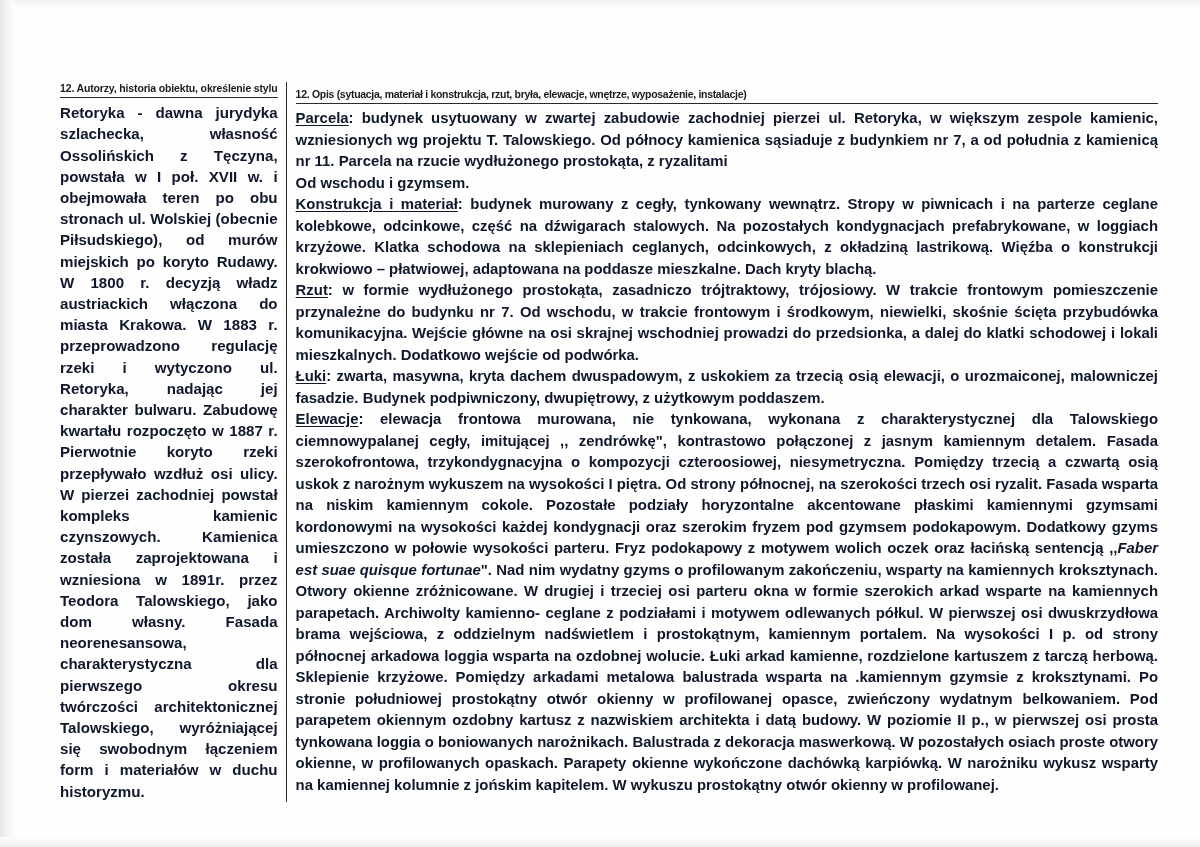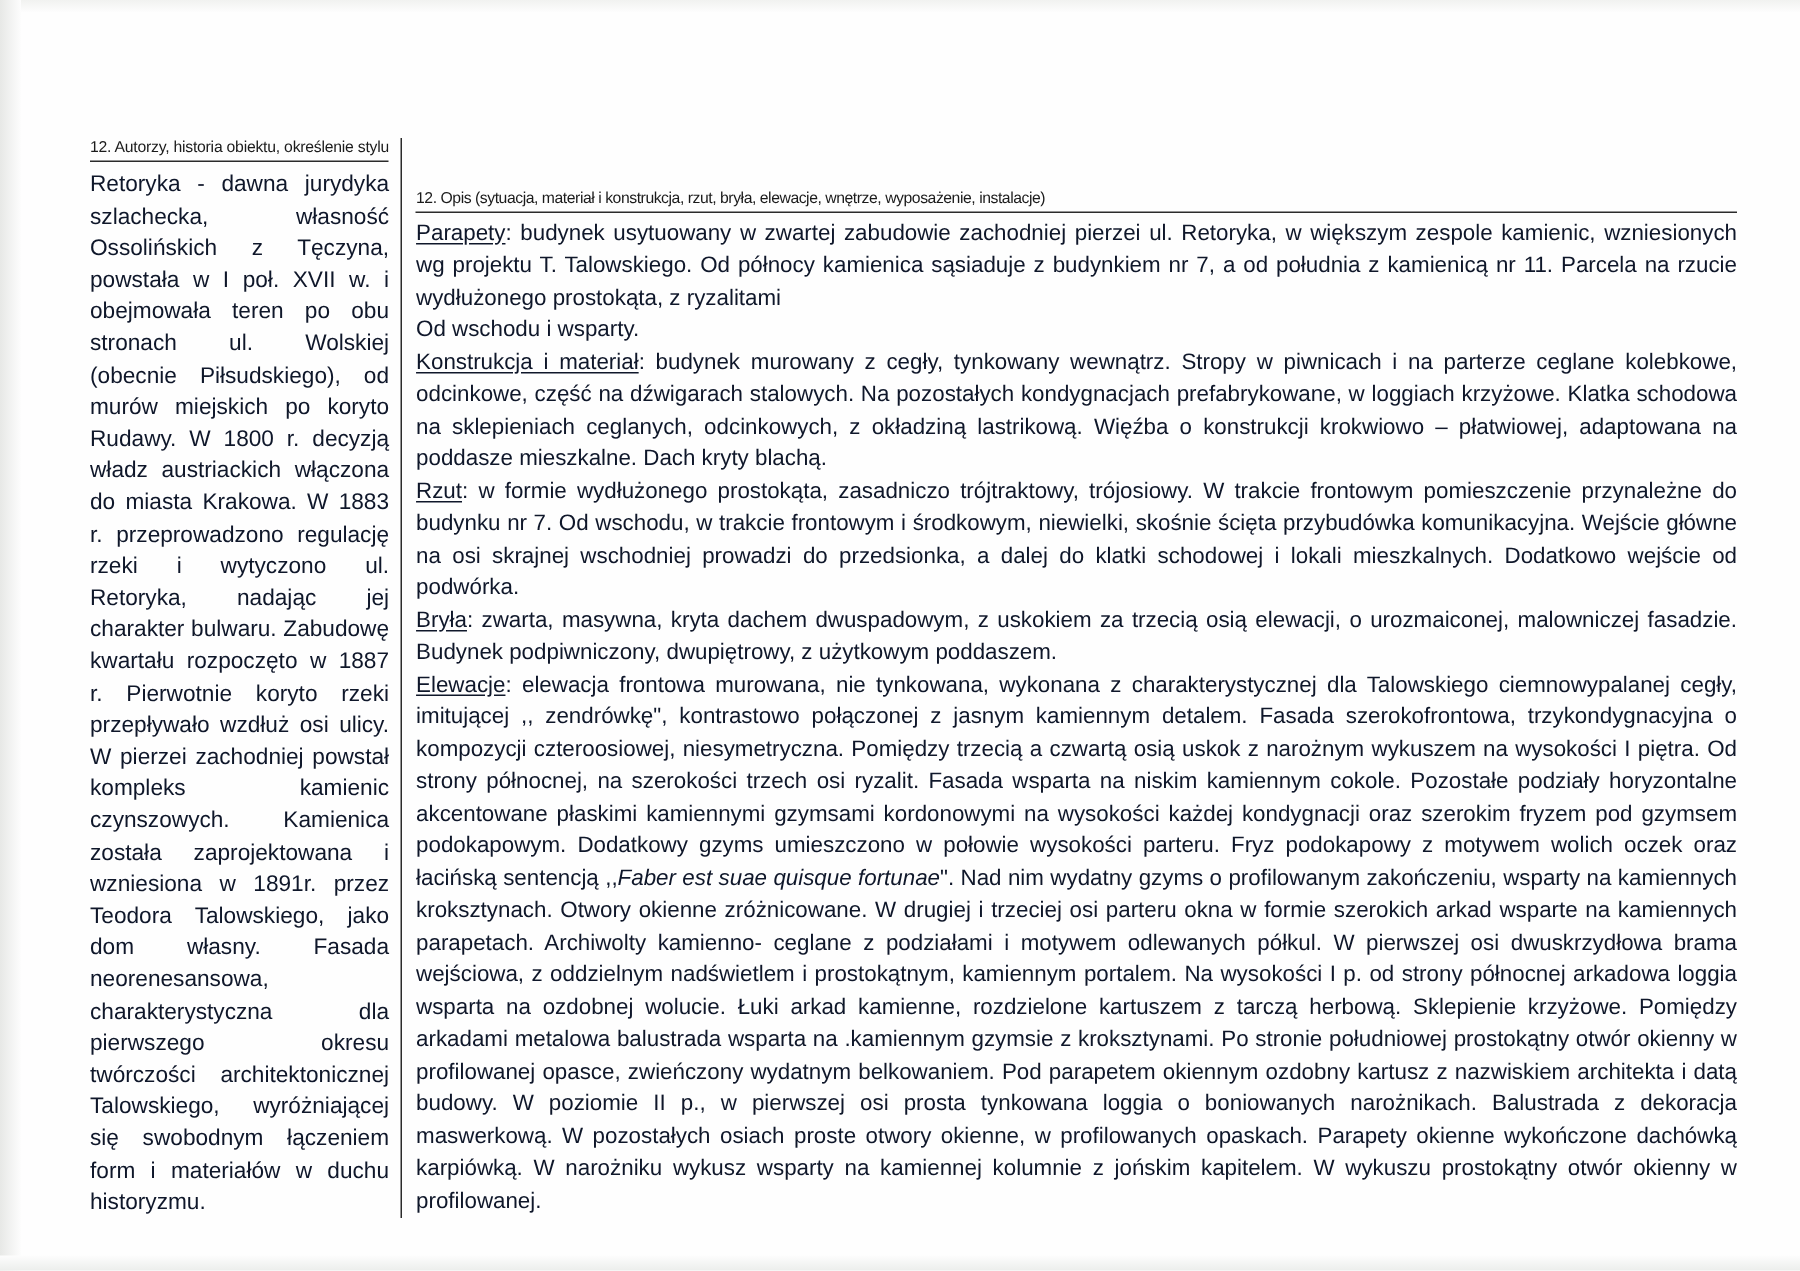--- a/index.html
+++ b/index.html
@@ -46,21 +46,22 @@
   }
 
   
   #form-table {
     position: absolute;
     left: 60px;
     top: 72px;
     width: 1098px;
     height: 740px;
     display: flex;
-    align-items: flex-end;
+    align-items: center;
+    font-weight: bold;
   }
 
   .form-column {
     box-sizing: border-box;
     display: flex;
     flex-direction: column;
   }
 
   #column-12 {
     width: 318px;
@@ -142,28 +143,28 @@
       <div class="field-caption">12. Autorzy, historia obiektu, określenie stylu</div>
       <div class="field-body">
         <p class="para">Retoryka - dawna jurydyka szlachecka, własność Ossolińskich z Tęczyna, powstała w I poł. XVII w. i obejmowała teren po obu stronach ul. Wolskiej (obecnie Piłsudskiego), od murów miejskich po koryto Rudawy. W 1800 r. decyzją władz austriackich włączona do miasta Krakowa. W 1883 r. przeprowadzono regulację rzeki i wytyczono ul. Retoryka, nadając jej charakter bulwaru. Zabudowę kwartału rozpoczęto w 1887 r. Pierwotnie koryto rzeki przepływało wzdłuż osi ulicy. W pierzei zachodniej powstał kompleks kamienic czynszowych. Kamienica została zaprojektowana i wzniesiona w 1891r. przez Teodora Talowskiego, jako dom własny. Fasada neorenesansowa, charakterystyczna dla pierwszego okresu twórczości architektonicznej Talowskiego, wyróżniającej się swobodnym łączeniem form  i materiałów w duchu historyzmu.</p>
       </div>
     </div>
 
     <div class="form-column" id="column-13">
       <div class="field-caption">12. Opis (sytuacja, materiał i konstrukcja, rzut, bryła, elewacje, wnętrze, wyposażenie, instalacje)</div>
       <div class="field-body">
 
-        <p class="para"><span class="section-lead">Parapety</span><span>:</span><span> budynek usytuowany  w zwartej zabudowie zachodniej pierzei ul. Retoryka, w większym zespole kamienic, wzniesionych wg projektu T. Talowskiego. Od północy kamienica sąsiaduje z budynkiem nr 7, a od południa z kamienicą nr 11. Parcela na rzucie wydłużonego prostokąta, z ryzalitami</span></p>
-        <p class="para tail-line"> Od wschodu i wsparty.</p>
+        <p class="para"><span class="section-lead">Parcela</span><span>:</span><span> budynek usytuowany  w zwartej zabudowie zachodniej pierzei ul. Retoryka, w większym zespole kamienic, wzniesionych wg projektu T. Talowskiego. Od północy kamienica sąsiaduje z budynkiem nr 7, a od południa z kamienicą nr 11. Parcela na rzucie wydłużonego prostokąta, z ryzalitami</span></p>
+        <p class="para tail-line"> Od wschodu i gzymsem.</p>
 
         <p class="para"><span class="section-lead">Konstrukcja i materiał</span><span>:</span><span> budynek murowany z cegły, tynkowany wewnątrz. Stropy w piwnicach i na parterze ceglane kolebkowe, odcinkowe, część na dźwigarach stalowych. Na pozostałych kondygnacjach prefabrykowane, w loggiach krzyżowe. Klatka schodowa na sklepieniach ceglanych, odcinkowych, z okładziną lastrikową. Więźba o konstrukcji krokwiowo – płatwiowej, adaptowana na poddasze mieszkalne. Dach kryty blachą.</span></p>
 
         <p class="para"><span class="section-lead">Rzut</span><span>:</span><span> w formie wydłużonego prostokąta, zasadniczo trójtraktowy, trójosiowy. W trakcie frontowym pomieszczenie przynależne do budynku nr 7. Od wschodu, w trakcie frontowym i środkowym, niewielki, skośnie ścięta przybudówka komunikacyjna. Wejście główne na osi skrajnej wschodniej prowadzi do przedsionka, a dalej do klatki schodowej i lokali mieszkalnych. Dodatkowo wejście od podwórka.</span></p>
 
-        <p class="para"><span class="section-lead">Bryła</span><span>:</span><span> zwarta, masywna, kryta dachem dwuspadowym, z uskokiem za trzecią osią elewacji, o urozmaiconej, malowniczej fasadzie. Budynek podpiwniczony, dwupiętrowy, z użytkowym poddaszem.</span></p>
+        <p class="para"><span class="section-lead">Łuki</span><span>:</span><span> zwarta, masywna, kryta dachem dwuspadowym, z uskokiem za trzecią osią elewacji, o urozmaiconej, malowniczej fasadzie. Budynek podpiwniczony, dwupiętrowy, z użytkowym poddaszem.</span></p>
 
         <p class="para"><span class="section-lead">Elewacje</span><span>:</span><span> elewacja frontowa murowana, nie tynkowana, wykonana z charakterystycznej dla Talowskiego ciemnowypalanej cegły, imitującej ,, zendrówkę", kontrastowo połączonej z jasnym kamiennym detalem. Fasada szerokofrontowa, trzykondygnacyjna o kompozycji czteroosiowej, niesymetryczna. Pomiędzy trzecią a czwartą osią uskok z narożnym wykuszem na  wysokości I piętra. Od strony północnej, na szerokości trzech osi ryzalit. Fasada wsparta na niskim kamiennym cokole. Pozostałe podziały horyzontalne akcentowane płaskimi kamiennymi gzymsami kordonowymi na wysokości każdej kondygnacji oraz szerokim fryzem pod gzymsem podokapowym. Dodatkowy gzyms umieszczono w połowie wysokości parteru. Fryz podokapowy z motywem wolich oczek oraz łacińską sentencją </span><span>,,</span><span class="latin-quote">Faber est suae quisque fortunae</span><span>".</span><span> Nad nim wydatny gzyms o profilowanym zakończeniu, wsparty na kamiennych kroksztynach. Otwory okienne zróżnicowane. W  drugiej i trzeciej osi parteru okna w formie szerokich arkad wsparte na kamiennych parapetach. Archiwolty kamienno- ceglane z podziałami i motywem   odlewanych półkul. W pierwszej osi dwuskrzydłowa brama wejściowa, z oddzielnym nadświetlem i prostokątnym, kamiennym portalem. Na wysokości I p. od strony północnej arkadowa loggia wsparta na ozdobnej wolucie. Łuki arkad kamienne, rozdzielone kartuszem z tarczą herbową. Sklepienie krzyżowe. Pomiędzy arkadami metalowa balustrada wsparta na .kamiennym gzymsie z kroksztynami. Po stronie południowej prostokątny otwór okienny w profilowanej opasce, zwieńczony wydatnym belkowaniem. Pod parapetem okiennym ozdobny kartusz z nazwiskiem architekta i datą budowy. W poziomie II p., w pierwszej osi prosta tynkowana loggia o boniowanych narożnikach. Balustrada  z dekoracja maswerkową. W pozostałych osiach proste otwory okienne, w profilowanych opaskach. Parapety okienne wykończone dachówką karpiówką. W narożniku wykusz wsparty na kamiennej kolumnie z jońskim kapitelem. W wykuszu prostokątny otwór okienny w profilowanej.</span></p>
 
 
       </div>
     </div>
 
   </div>
 </div>
 

